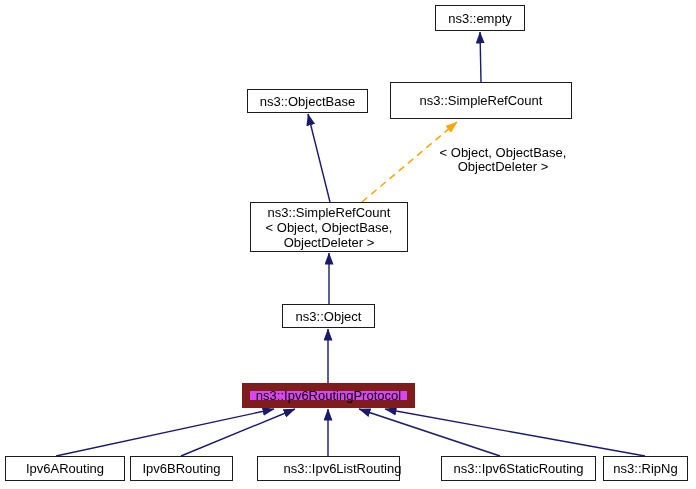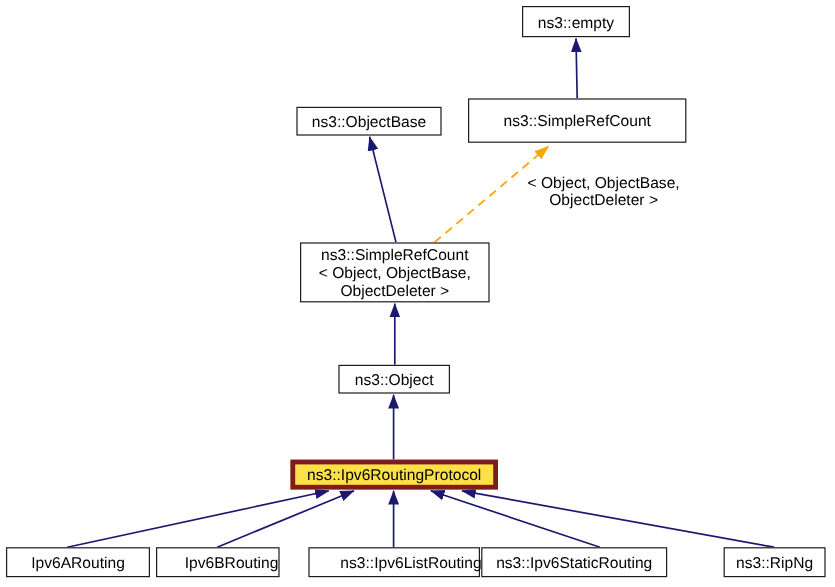--- a/index.html
+++ b/index.html
@@ -40,22 +40,22 @@
     align-items: center;
     justify-content: center;
     font-size: 13px;
     line-height: 15px;
     text-align: center;
     white-space: nowrap;
     cursor: pointer;
   }
   .node span { display: block; }
   .node.current {
-    background: #fde047;
-    border: 4px solid #7f1d1d;
+    background: #d946ef;
+    border: 8px solid #7f1d1d;
     cursor: default;
   }
   .edge-label {
     position: absolute;
     left: 420px;
     top: 146px;
     width: 166px;
     font-size: 13px;
     line-height: 14px;
     text-align: center;
@@ -64,23 +64,23 @@
   .edge-label span { display: block; }
 
   
   #n-empty   { left: 435px; top: 5px;   width: 90px;  height: 26px; }
   #n-srct    { left: 390px; top: 82px;  width: 182px; height: 37px; }
   #n-objbase { left: 247px; top: 89px;  width: 121px; height: 24px; }
   #n-srco    { left: 250px; top: 202px; width: 158px; height: 50px; }
   #n-object  { left: 282px; top: 304px; width: 93px;  height: 24px; }
   #n-ipv6rp  { left: 242px; top: 383px; width: 173px; height: 25px; }
   #n-arout   { left: 5px;   top: 456px; width: 120px; height: 25px; }
-  #n-brout   { left: 130px; top: 456px; width: 103px; height: 25px; align-items: flex-end; }
+  #n-brout   { left: 130px; top: 456px; width: 103px; height: 25px; }
   #n-list    { left: 257px; top: 456px; width: 143px; height: 25px; padding-left: 28px; }
-  #n-static  { left: 401px; top: 456px; width: 155px; height: 25px; }
+  #n-static  { left: 441px; top: 456px; width: 155px; height: 25px; }
   #n-rip     { left: 603px; top: 456px; width: 85px;  height: 25px; }
 </style>
 </head>
 <body>
 
 <div class="canvas">
 
   <svg class="edges" width="696" height="489" viewBox="0 0 696 489">
     <defs>
       <marker id="arrow-navy" viewBox="0 0 12 9" markerWidth="12" markerHeight="9" refX="11.5" refY="4.5" orient="auto" markerUnits="userSpaceOnUse">

